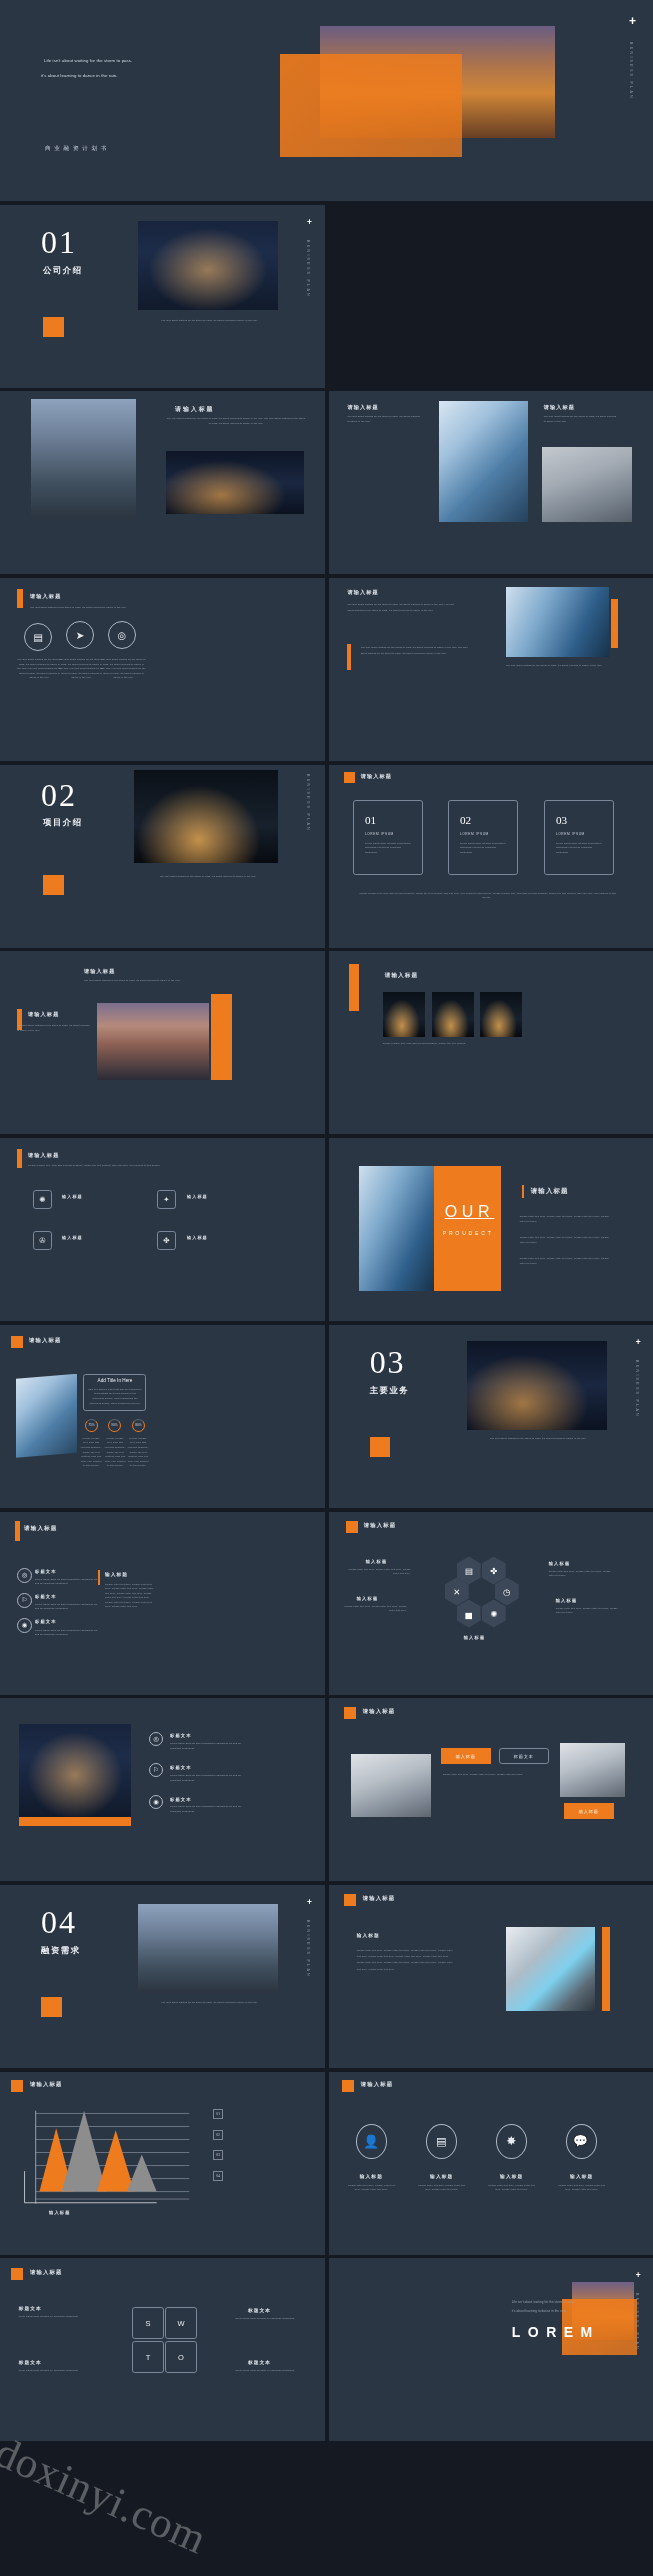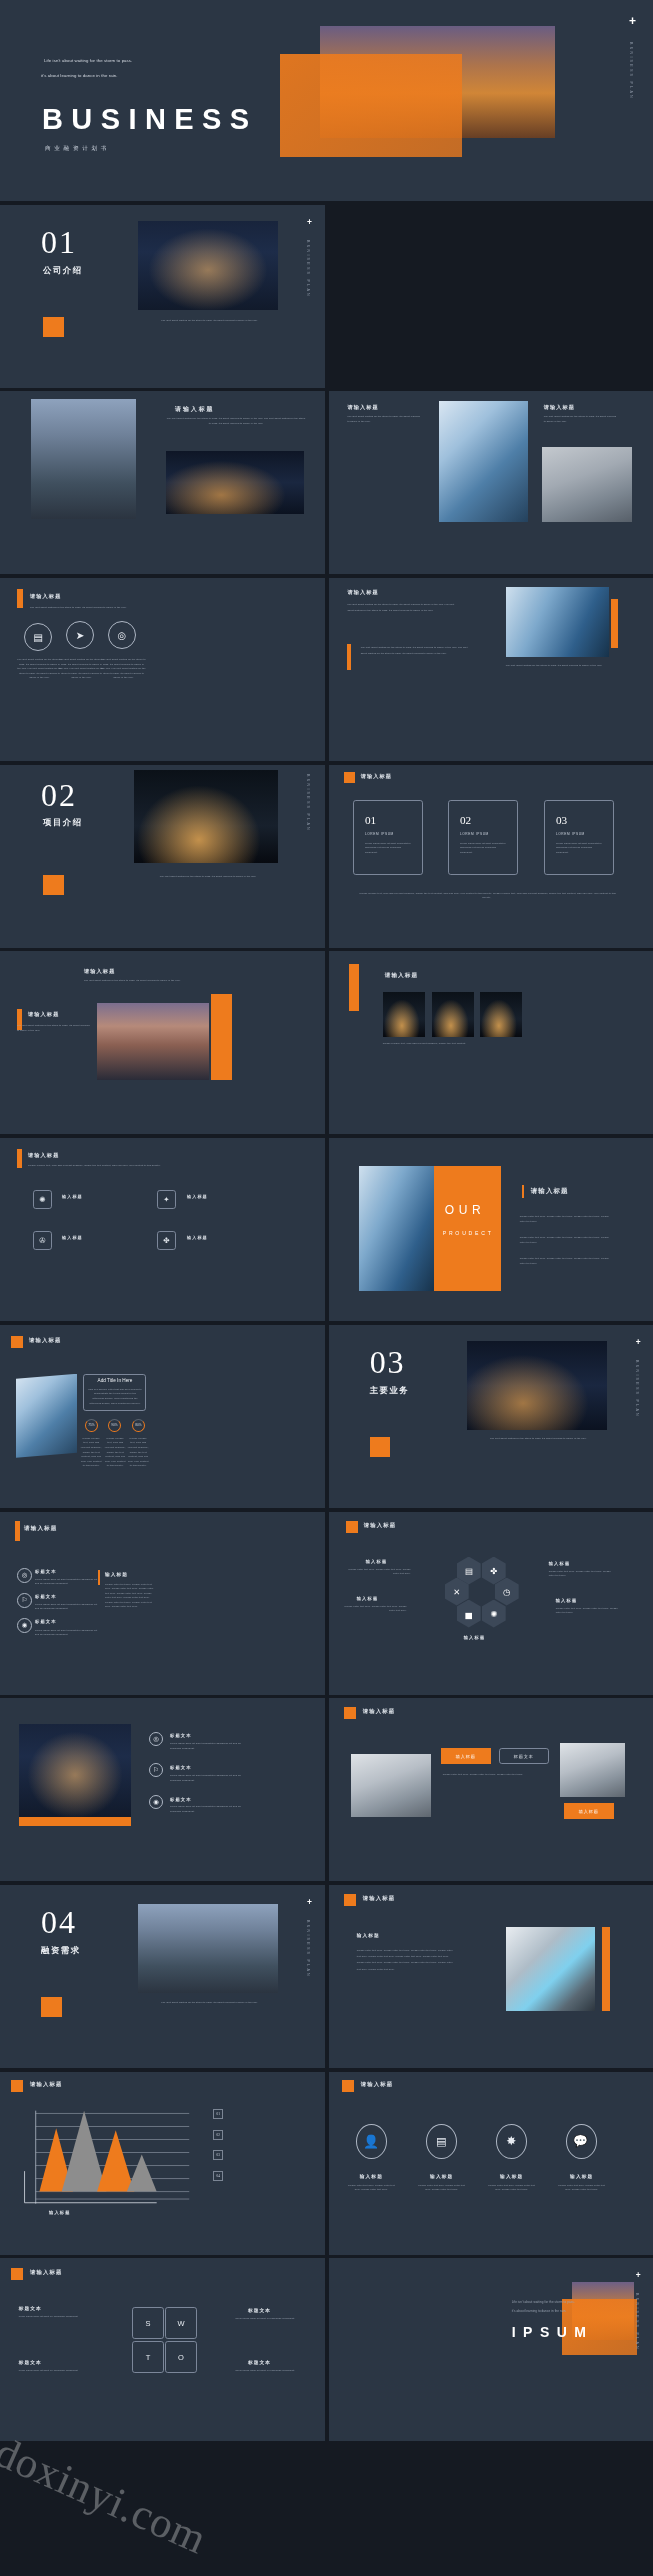--- a/index.html
+++ b/index.html
@@ -158,21 +158,20 @@
 <body>
 
 <div id="sheet">
 
   <div class="row">
     <div class="slide wide" style="background:#2b3644;">
       <div class="photo ph-warm-city" style="position:absolute;left:320px;top:26px;width:235px;height:112px;opacity:.95;"></div>
       <div style="position:absolute;left:280px;top:54px;width:182px;height:103px;background:linear-gradient(135deg,rgba(238,123,29,.92),rgba(238,123,29,.78));"></div>
       <div style="position:absolute;left:44px;top:58px;font-size:4.3px;color:#d7dce4;letter-spacing:0.1px;">Life isn't about waiting for the storm to pass.</div>
       <div style="position:absolute;left:41px;top:73px;font-size:4.3px;color:#d7dce4;letter-spacing:0.1px;">it's about learning to dance in the rain.</div>
-      <div style="position:absolute;left:42px;top:103px;font-size:29px;color:#fff;letter-spacing:8.4px;font-weight:bold;">BUSINESS</div>
       <div style="position:absolute;left:45px;top:145px;font-size:5.6px;color:#cfd6e0;letter-spacing:3.7px;">商业融资计划书</div>
       <div class="plus" style="position:absolute;right:17px;top:15px;">+</div>
       <div class="vert" style="position:absolute;right:19.6px;top:42px;">BUNISESS PLAN</div>
     </div>
   </div>
 
   <div class="row">
 
 
     <div class="slide">
@@ -316,21 +315,21 @@
 
       <div class="card" style="position:absolute;left:157px;top:93px;width:18.7px;height:18.7px;display:flex;align-items:center;justify-content:center;">
         <span style="font-size:7.5px;color:#dfe4ea;">✤</span>
       </div>
       <div class="cn-sub" style="position:absolute;left:187px;top:97px;font-size:4.1px;">输入标题</div>
     </div>
 
     <div class="slide">
       <div class="photo ph-glass2" style="position:absolute;left:30px;top:28px;width:75px;height:125px;"></div>
       <div class="orange" style="position:absolute;left:105px;top:28px;width:67px;height:125px;"></div>
-      <div style="position:absolute;left:116px;top:65px;font-size:12px;color:#fff;letter-spacing:4.7px;">OUR</div>
+      <div style="position:absolute;left:116px;top:65px;font-size:16px;color:#fff;letter-spacing:4.7px;text-decoration:underline;">OUR</div>
       <div style="position:absolute;left:114px;top:92px;font-size:5.1px;color:#fff;letter-spacing:2.8px;">PROUDECT</div>
       <div class="orange" style="position:absolute;left:193px;top:47px;width:1.9px;height:13px;"></div>
       <div class="cn-sub" style="position:absolute;left:202px;top:49px;font-size:6.5px;">请输入标题</div>
       <div class="lorem" style="position:absolute;left:191px;top:77px;width:93px;">Please enter text here. Please enter text here. Please enter text here. Please enter text here.</div>
       <div class="lorem" style="position:absolute;left:191px;top:98px;width:93px;">Please enter text here. Please enter text here. Please enter text here. Please enter text here.</div>
       <div class="lorem" style="position:absolute;left:191px;top:119px;width:93px;">Please enter text here. Please enter text here. Please enter text here. Please enter text here.</div>
     </div>
   </div>
 
   <div class="row">
@@ -569,21 +568,21 @@
 
       <div class="cn-sub" style="position:absolute;left:248px;top:101px;font-size:4.7px;">标题文本</div>
       <div class="lorem" style="position:absolute;left:224px;top:111px;width:71px;text-align:right;">lorem ipsum dolor sit amet eu commodo consequat.</div>
     </div>
 
     <div class="slide">
       <div class="photo ph-warm-city" style="position:absolute;left:243px;top:24px;width:62px;height:58px;"></div>
       <div style="position:absolute;left:233px;top:41px;width:75px;height:56px;background:linear-gradient(140deg,rgba(238,123,29,.95),rgba(238,123,29,.8));"></div>
       <div class="lorem" style="position:absolute;left:183px;top:42px;font-size:3px;">Life isn't about waiting for the storm to pass.</div>
       <div class="lorem" style="position:absolute;left:183px;top:51px;font-size:3px;">it's about learning to dance in the rain.</div>
-      <div style="position:absolute;left:183px;top:66px;font-size:14px;color:#fff;letter-spacing:7.5px;font-weight:bold;">IPSUM</div>
+      <div style="position:absolute;left:183px;top:66px;font-size:14px;color:#fff;letter-spacing:7.5px;font-weight:bold;">LOREM</div>
       <div class="plus" style="position:absolute;right:13px;top:13px;font-size:8.4px;">+</div>
       <div class="vert" style="position:absolute;right:15px;top:35px;">BUNISESS PLAN</div>
     </div>
   </div>
 
   <div class="watermark">doxinyi.com</div>
 </div>
 
 
 </body></html>

